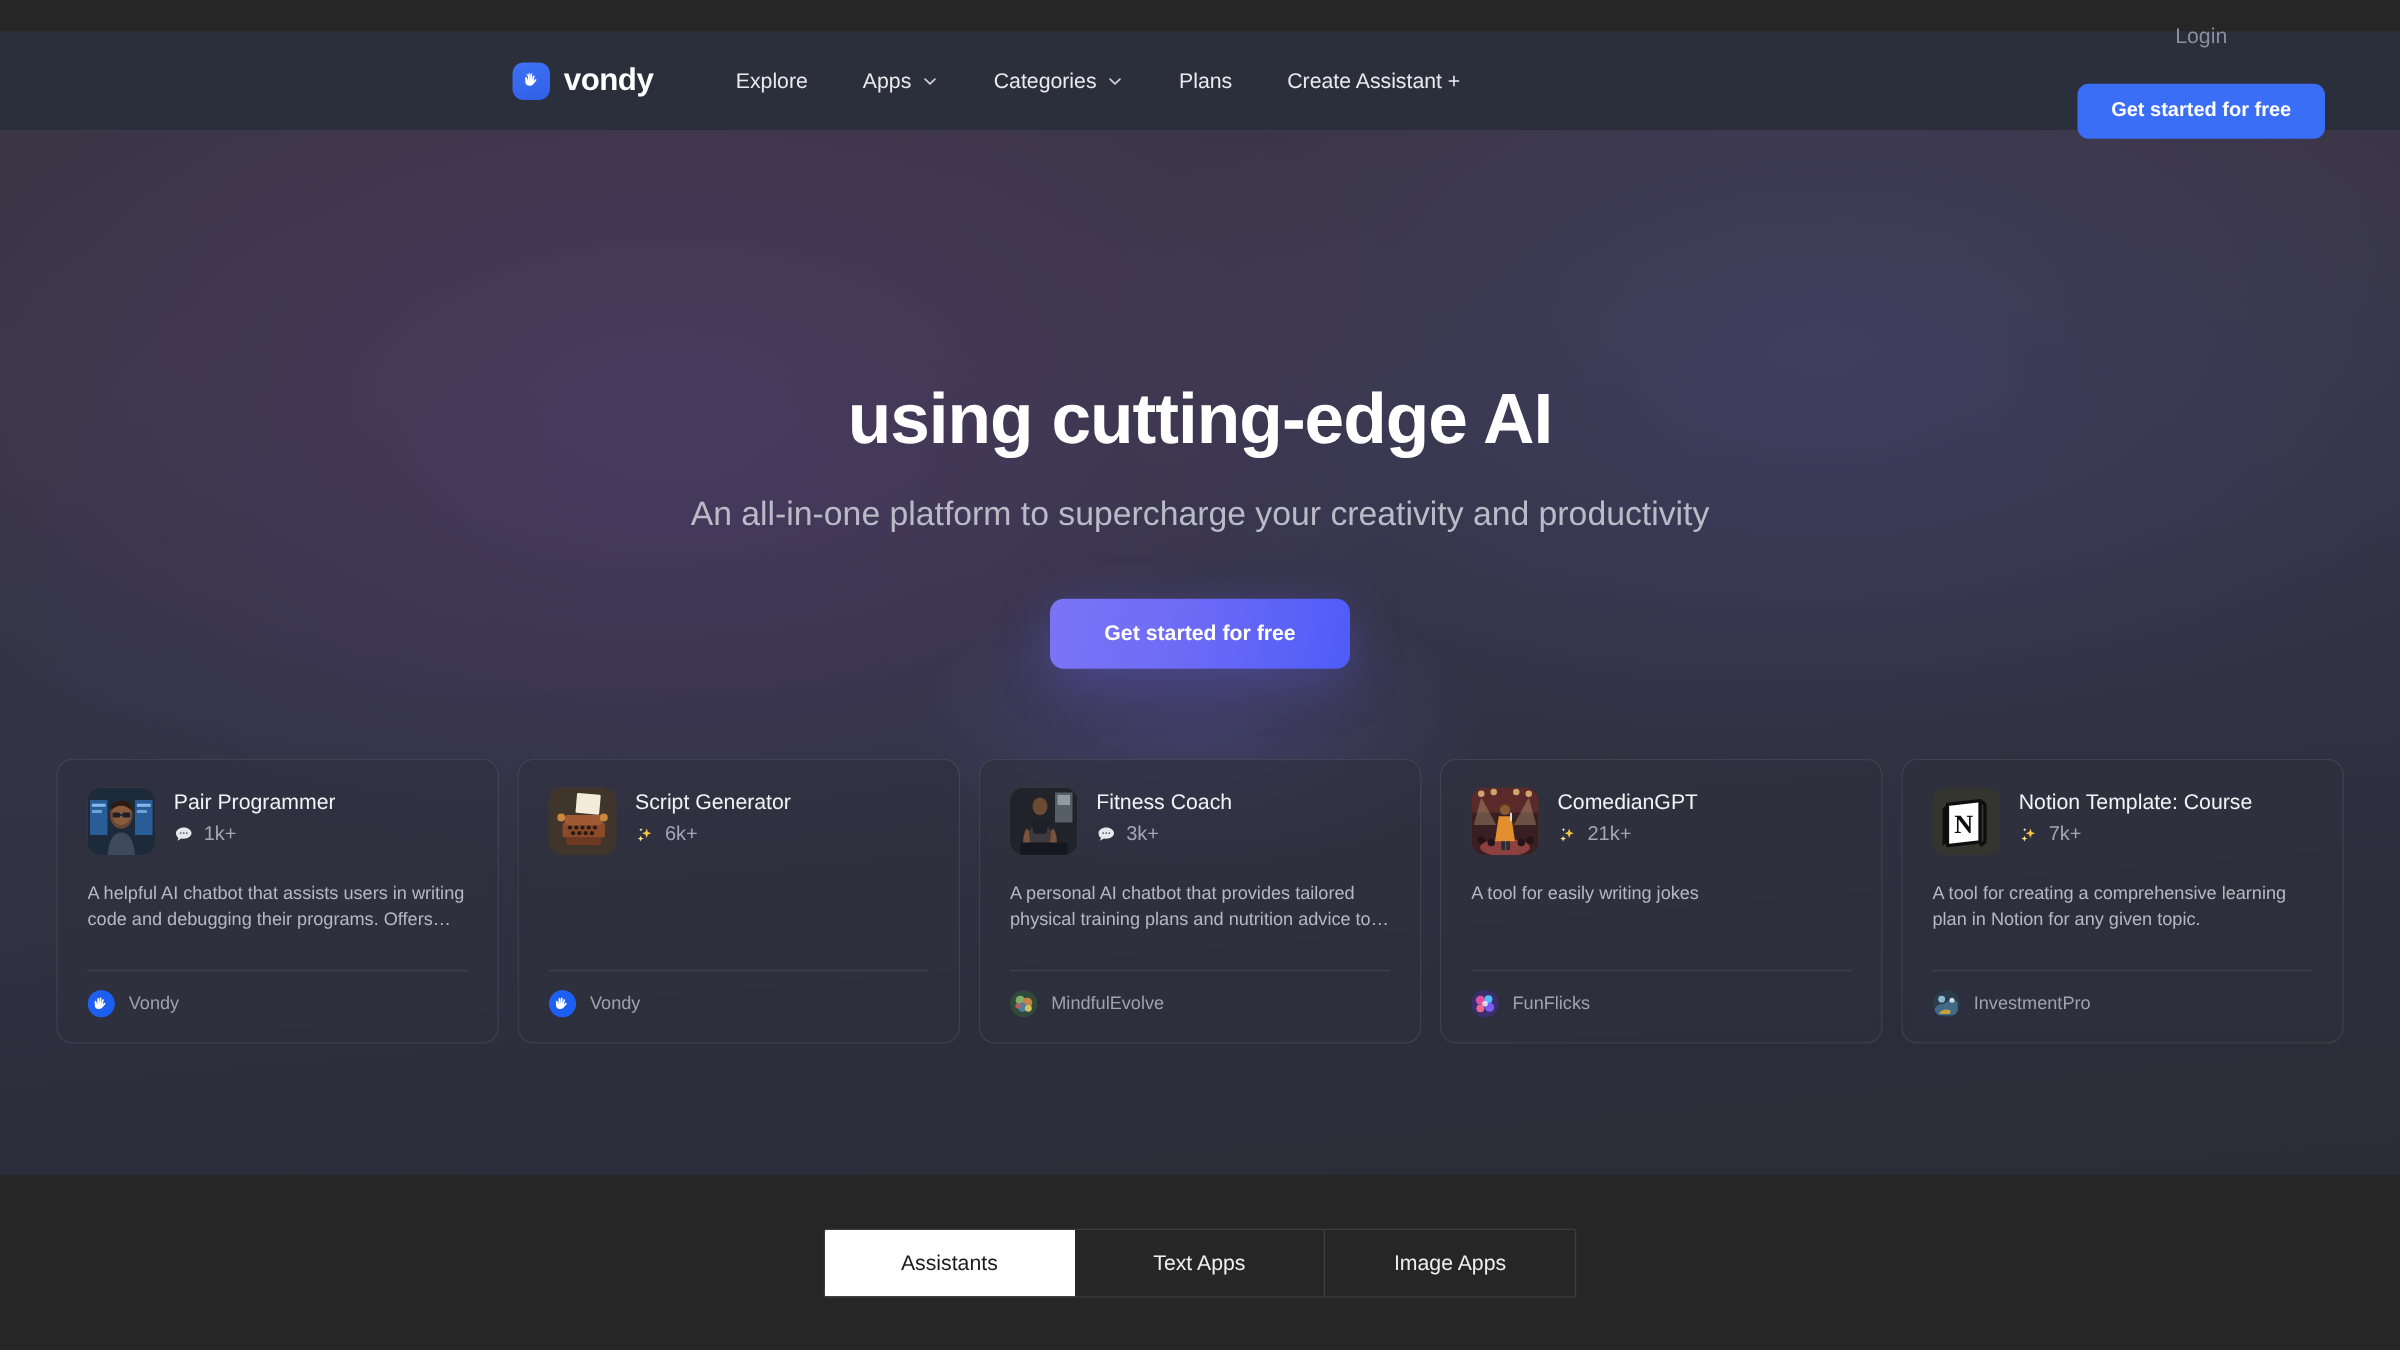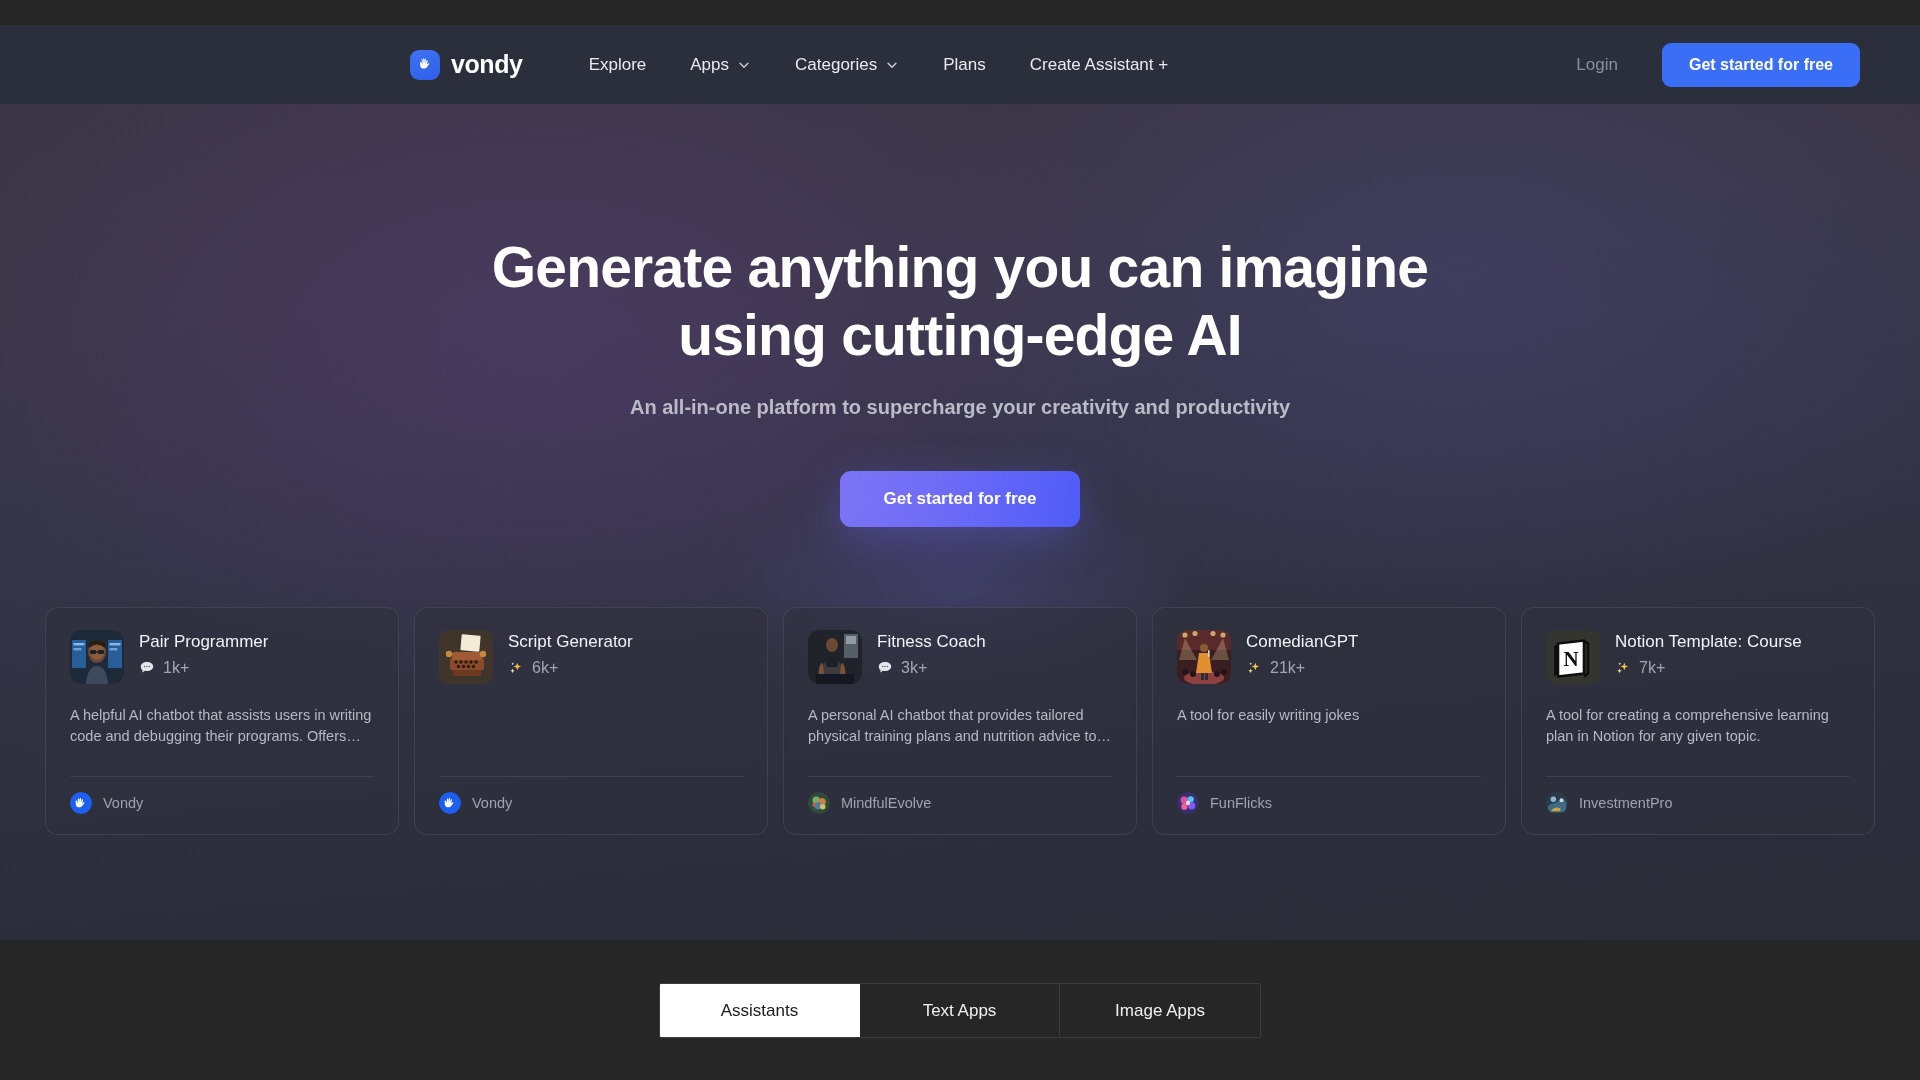--- a/index.html
+++ b/index.html
@@ -47,21 +47,21 @@
 
   .nav-links { display:flex; align-items:center; gap:0; }
   .nav-link {
     color:#e9eaee; font-size:17px; font-weight:400;
     padding:0 22px; line-height:79px; cursor:pointer;
     display:flex; align-items:center; gap:8px; height:79px;
     white-space:nowrap;
   }
   .nav-link .chev { display:inline-flex; opacity:.85; }
 
-  .nav-right { margin-left:auto; display:flex; align-items:center; gap:44px; }
+  .nav-right { margin-left:auto; display:flex; align-items:center; gap:28px;flex-direction:column; }
   .login-link { color:#8b8f9c; font-size:17px; cursor:pointer; white-space:nowrap; }
   .nav-cta {
     background:#3b6ef6; color:#fff;
     font-size:16px; font-weight:700;
     padding:13px 27px; border-radius:9px;
     border:none; cursor:pointer; white-space:nowrap;
     font-family:"Liberation Sans", sans-serif;
   }
 
   
@@ -85,22 +85,22 @@
   .hero-title {
     color:#ffffff;
     font-size:57px;
     font-weight:700;
     line-height:1.19;
     letter-spacing:-0.8px;
   }
   .hero-sub {
     margin-top:26px;
     color:#b9bcc6;
-    font-size:20px;
-    font-weight:700;
+    font-size:27px;
+    font-weight:400;
   }
   .hero-cta {
     margin-top:52px;
     display:inline-block;
     background:linear-gradient(100deg,#7b74f5 0%,#6f6cf6 40%,#4f5cf8 100%);
     color:#ffffff;
     font-size:17px; font-weight:700;
     padding:18px 43px;
     border:none; border-radius:11px;
     cursor:pointer;
@@ -268,21 +268,21 @@
       </div>
 
     </div>
   </nav>
 
   <section class="hero">
     <div class="hero-glow"></div>
 
     <div class="hero-content">
       <h1 class="hero-title">
-        <span>Generate anything you can imagine</span><br>
+        <br>
         <span>using cutting-edge AI</span>
       </h1>
       <p class="hero-sub">An all-in-one platform to supercharge your creativity and productivity</p>
       <button class="hero-cta">Get started for free</button>
     </div>
 
     <div class="card-row">
 
       <div class="card">
         <div class="card-head">

